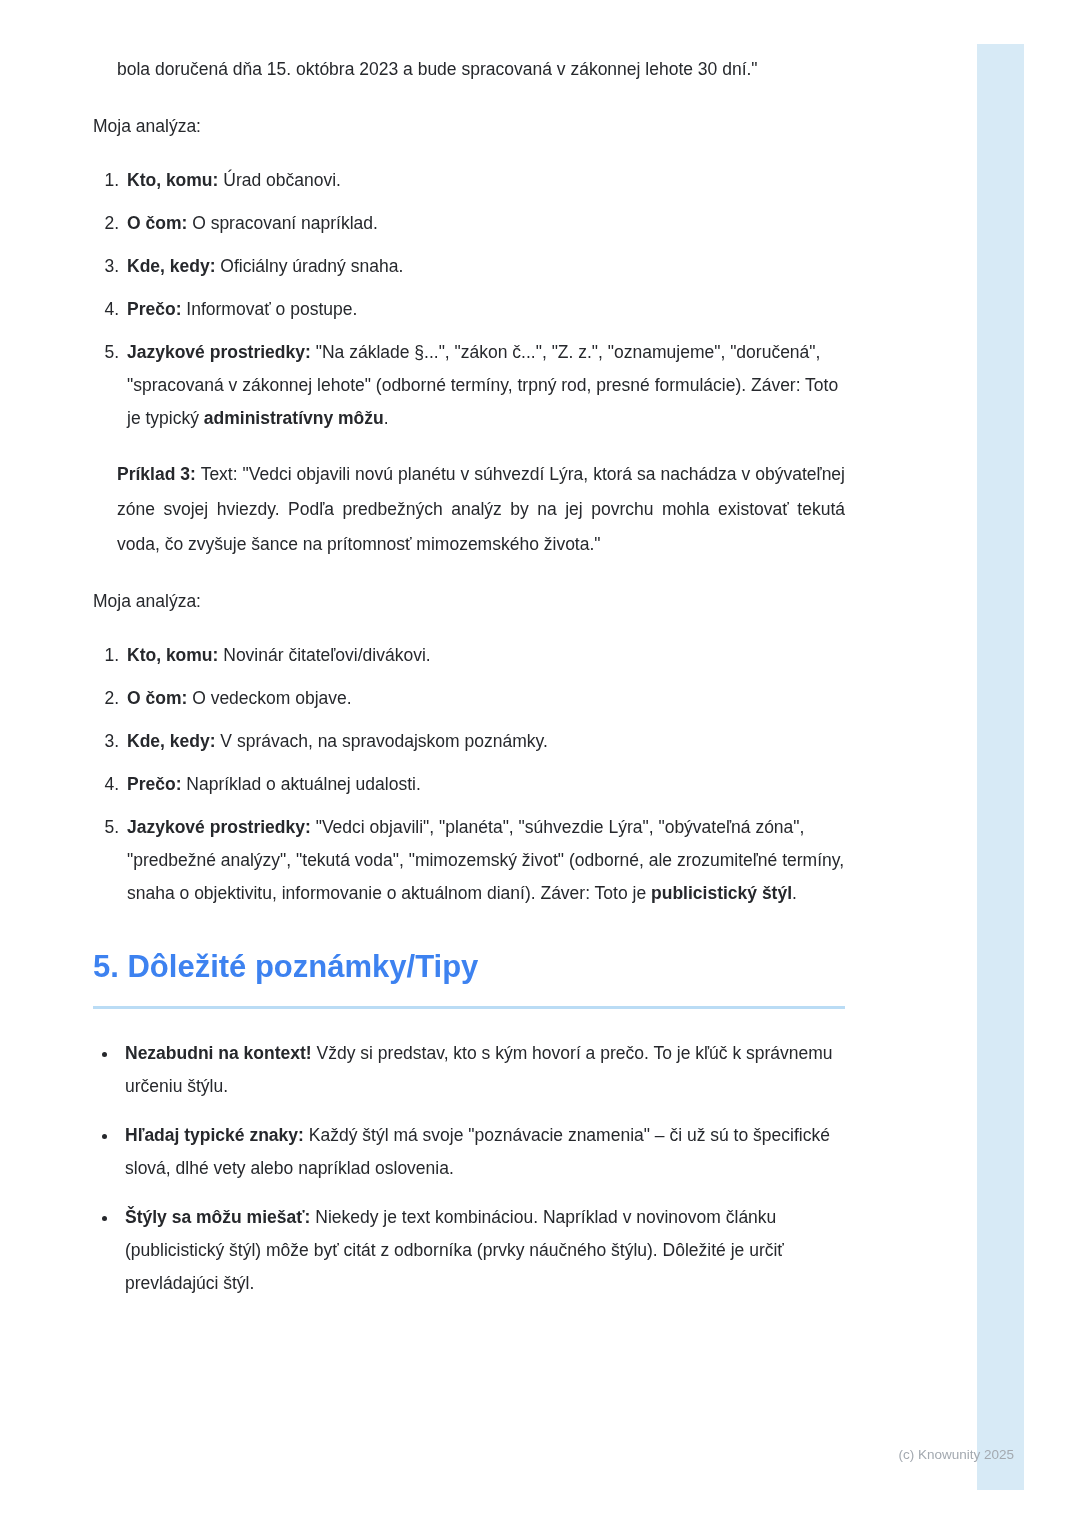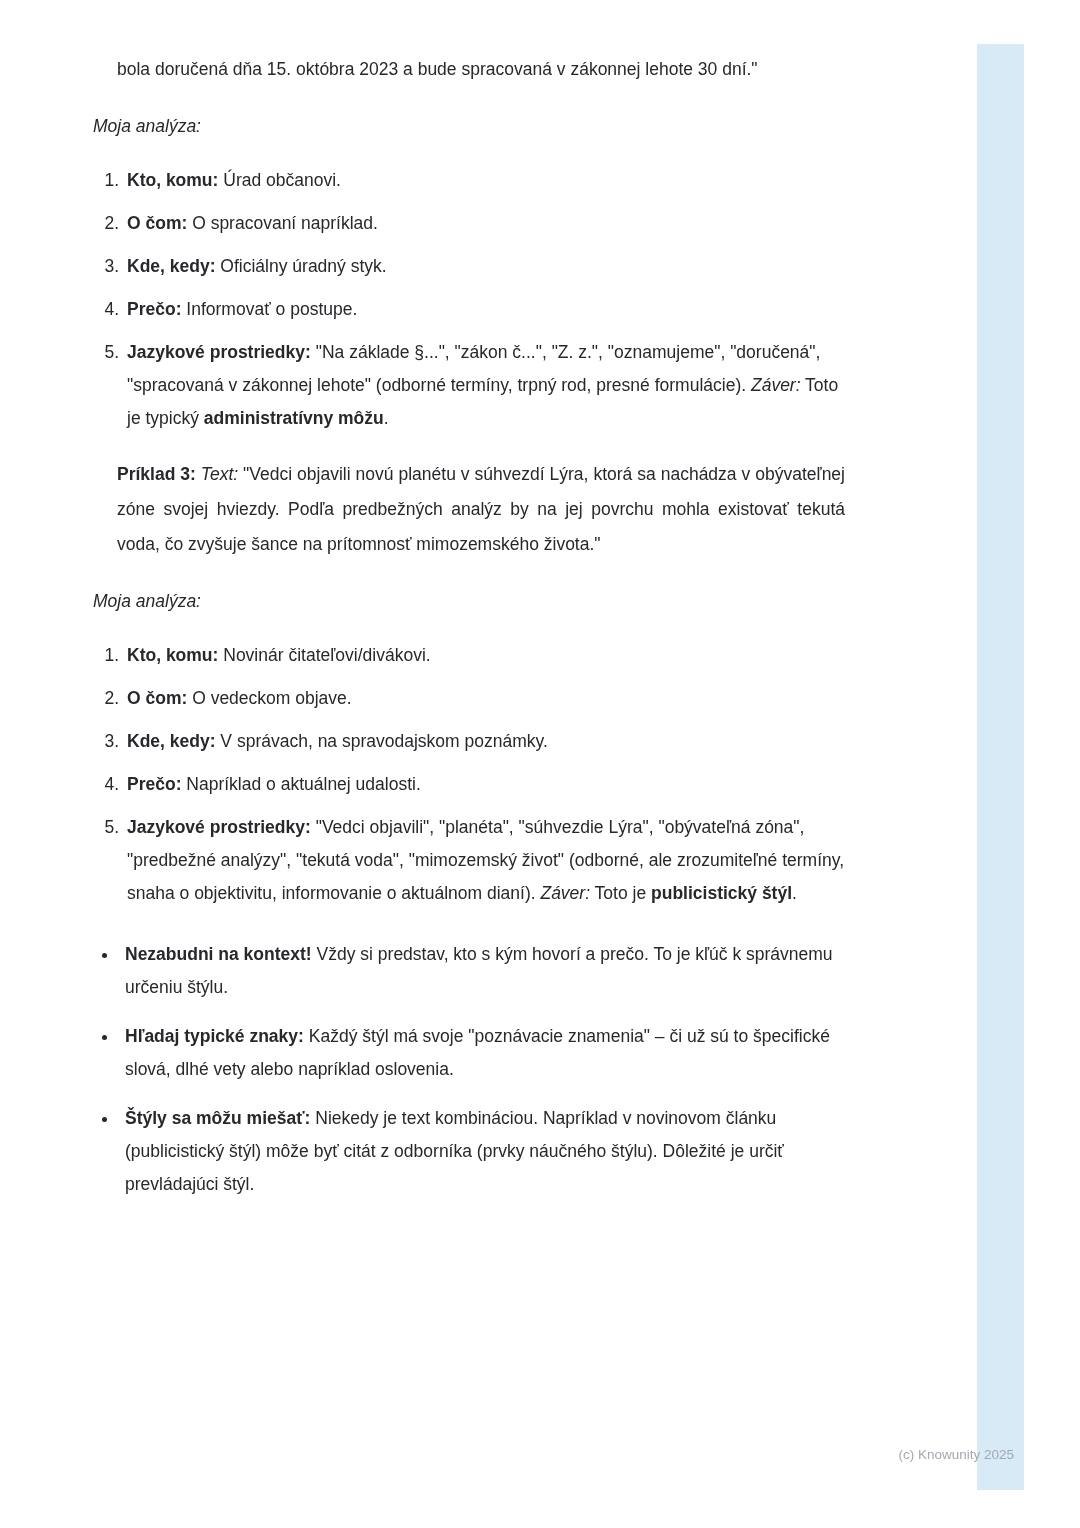--- a/index.html
+++ b/index.html
@@ -60,21 +60,21 @@
     padding-left: 26px;
     list-style: disc outside;
   }
   .tips-list li {
     font-size: 17.5px;
     line-height: 33px;
     margin-bottom: 16px;
     padding-left: 6px;
   }
   .b { font-weight: 700; }
-  .i { font-style: italic; }
+  .i { }
   .footer {
     position: absolute;
     right: 66px;
     bottom: 66px;
     font-size: 13.5px;
     color: #a3a9b0;
     z-index: 2;
   }
 </style>
 </head>
@@ -84,37 +84,38 @@
 
 <main class="content">
 
   <p class="para justify"><span>bola doručená dňa 15. októbra 2023 a bude spracovaná v zákonnej lehote 30 dní."</span></p>
 
   <p class="para analysis"><span class="i">Moja analýza:</span></p>
 
   <ol class="num-list">
     <li><span class="b">Kto, komu:</span><span> Úrad občanovi.</span></li>
     <li><span class="b">O čom:</span><span> O spracovaní napríklad.</span></li>
-    <li><span class="b">Kde, kedy:</span><span> Oficiálny úradný styk.</span></li>
+    <li><span class="b">Kde, kedy:</span><span> Oficiálny úradný snaha.</span></li>
     <li><span class="b">Prečo:</span><span> Informovať o postupe.</span></li>
     <li><span class="b">Jazykové prostriedky:</span><span> "Na základe §...", "zákon č...", "Z. z.", "oznamujeme", "doručená", "spracovaná v zákonnej lehote" (odborné termíny, trpný rod, presné formulácie). </span><span class="i">Záver:</span><span> Toto je typický </span><span class="b">administratívny môžu</span><span>.</span></li>
   </ol>
 
   <p class="para justify example"><span class="b">Príklad 3:</span><span> </span><span class="i">Text:</span><span> "Vedci objavili novú planétu v súhvezdí Lýra, ktorá sa nachádza v obývateľnej zóne svojej hviezdy. Podľa predbežných analýz by na jej povrchu mohla existovať tekutá voda, čo zvyšuje šance na prítomnosť mimozemského života."</span></p>
 
   <p class="para analysis"><span class="i">Moja analýza:</span></p>
 
   <ol class="num-list">
     <li><span class="b">Kto, komu:</span><span> Novinár čitateľovi/divákovi.</span></li>
     <li><span class="b">O čom:</span><span> O vedeckom objave.</span></li>
     <li><span class="b">Kde, kedy:</span><span> V správach, na spravodajskom poznámky.</span></li>
     <li><span class="b">Prečo:</span><span> Napríklad o aktuálnej udalosti.</span></li>
     <li><span class="b">Jazykové prostriedky:</span><span> "Vedci objavili", "planéta", "súhvezdie Lýra", "obývateľná zóna", "predbežné analýzy", "tekutá voda", "mimozemský život" (odborné, ale zrozumiteľné termíny, snaha o objektivitu, informovanie o aktuálnom dianí). </span><span class="i">Záver:</span><span> Toto je </span><span class="b">publicistický štýl</span><span>.</span></li>
   </ol>
 
+  <h2 class="section-heading">5. Dôležité poznámky/Tipy</h2>
 
   <ul class="tips-list">
     <li><span class="b">Nezabudni na kontext!</span><span> Vždy si predstav, kto s kým hovorí a prečo. To je kľúč k správnemu určeniu štýlu.</span></li>
     <li><span class="b">Hľadaj typické znaky:</span><span> Každý štýl má svoje "poznávacie znamenia" – či už sú to špecifické slová, dlhé vety alebo napríklad oslovenia.</span></li>
     <li><span class="b">Štýly sa môžu miešať:</span><span> Niekedy je text kombináciou. Napríklad v novinovom článku (publicistický štýl) môže byť citát z odborníka (prvky náučného štýlu). Dôležité je určiť prevládajúci štýl.</span></li>
   </ul>
 
 </main>
 
 <div class="footer">(c) Knowunity 2025</div>

